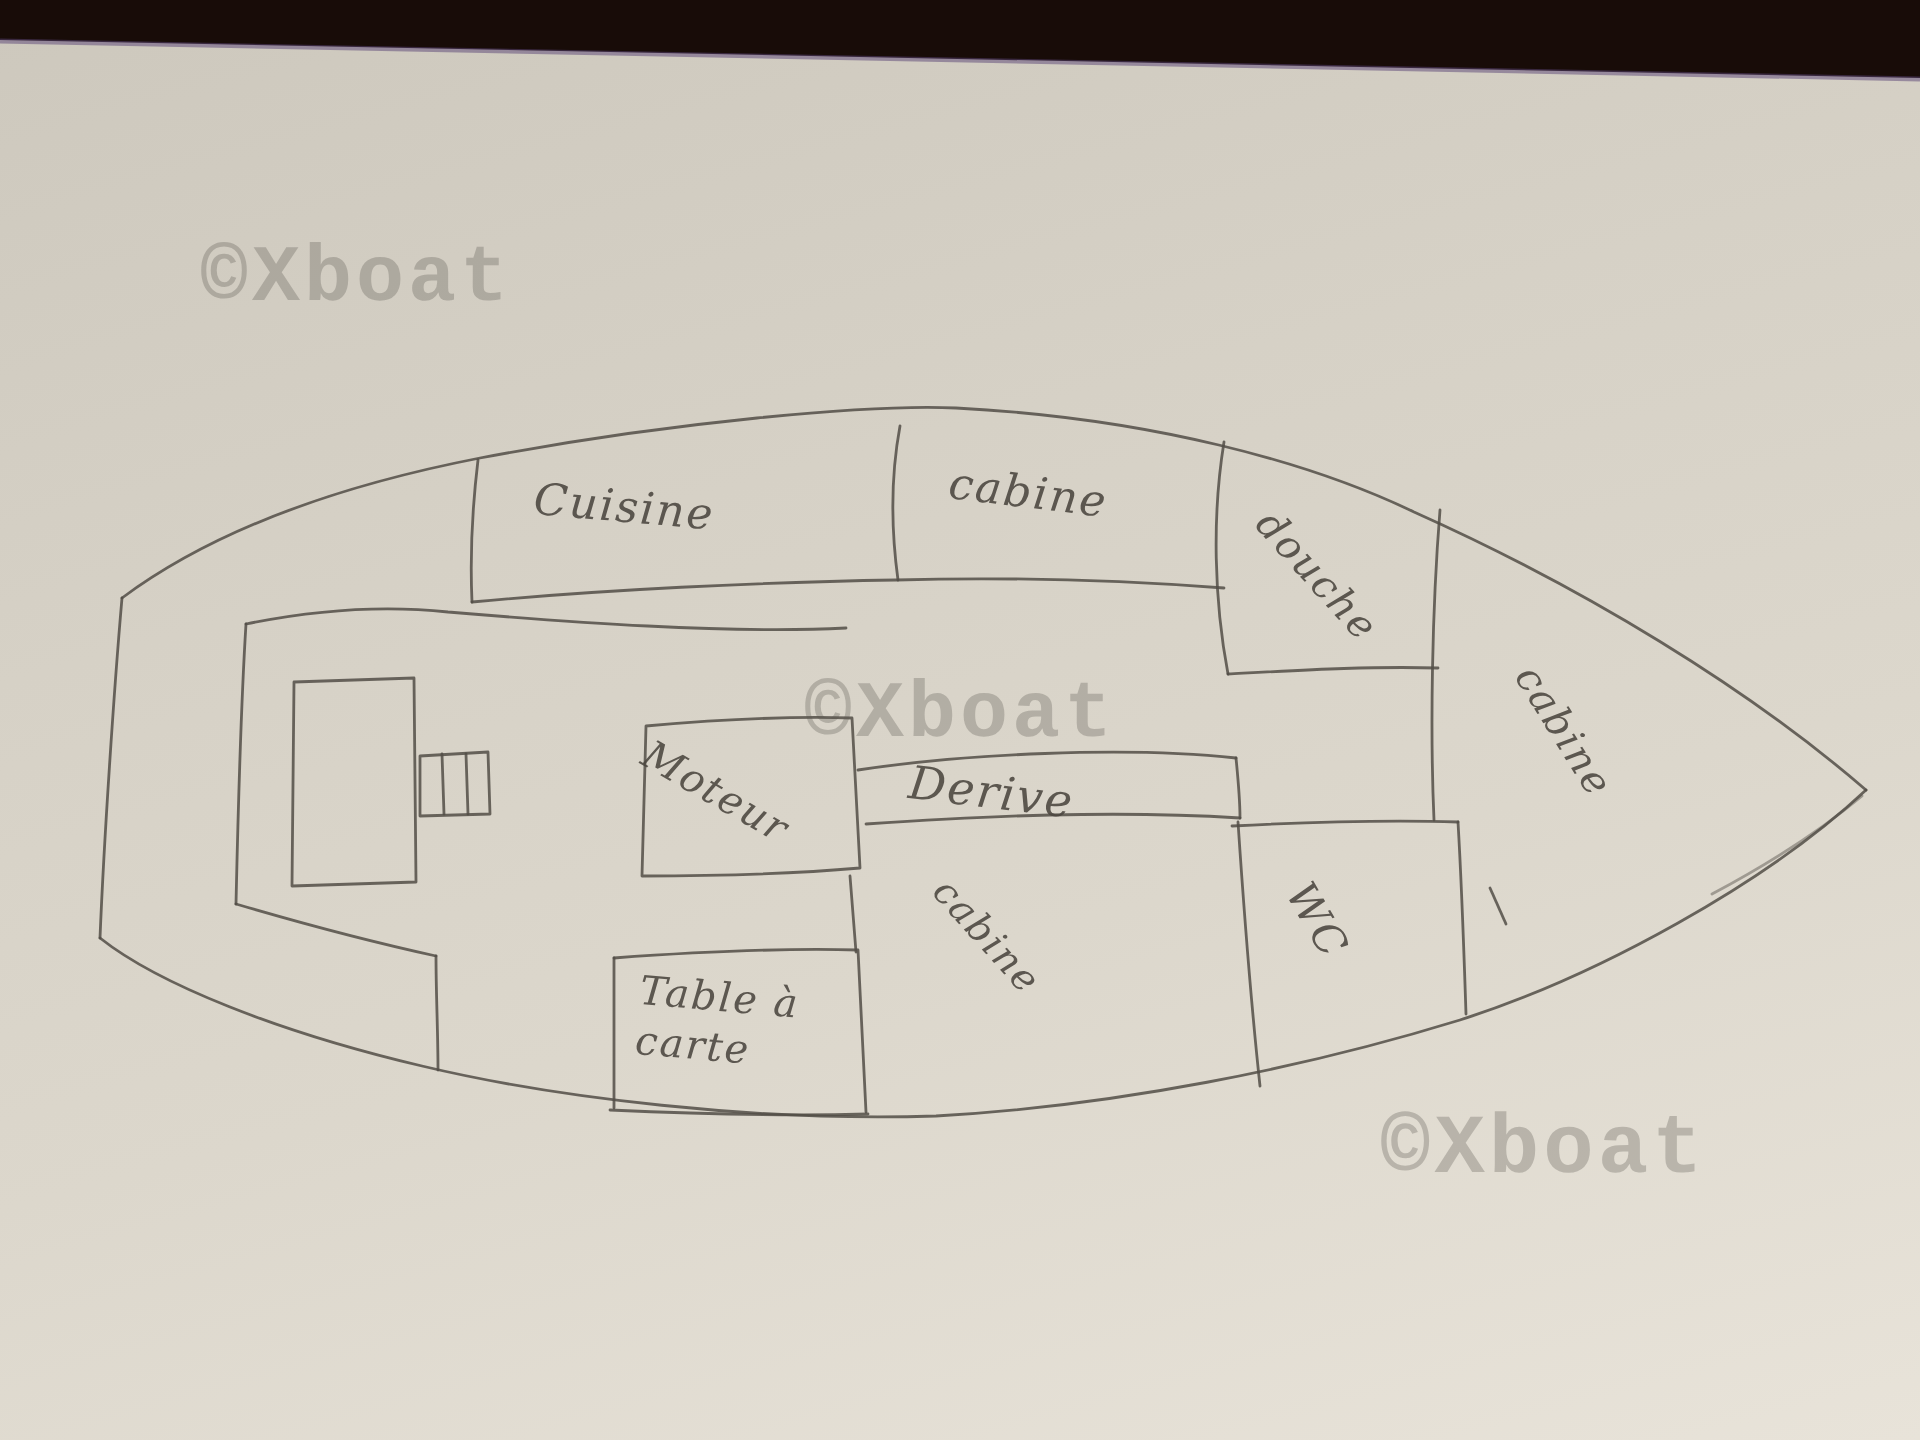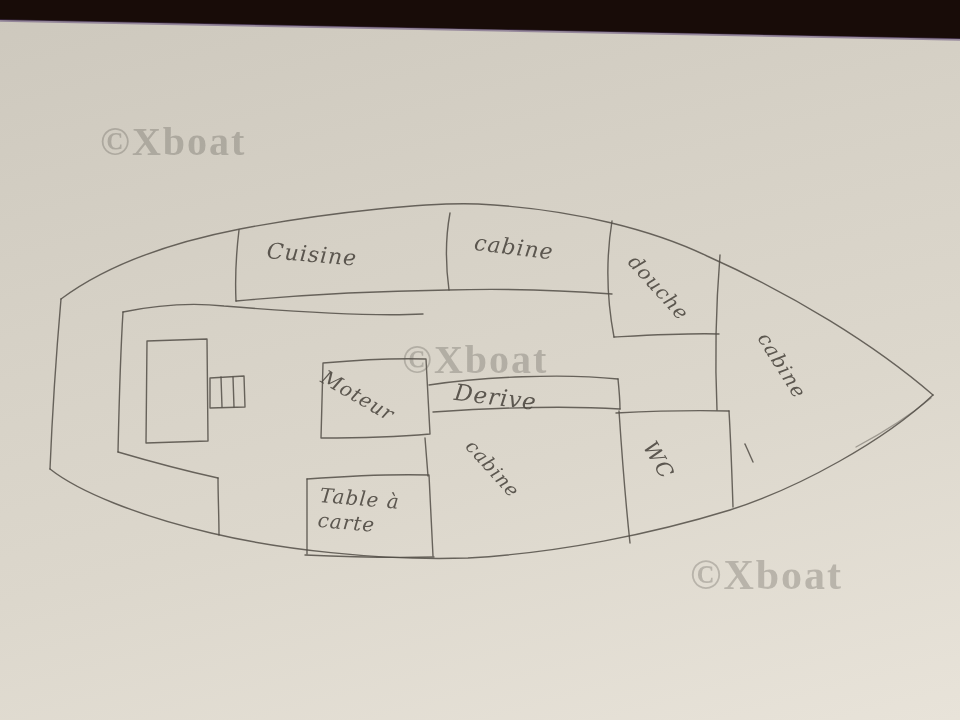--- a/index.html
+++ b/index.html
@@ -32,21 +32,21 @@
   .lbl-shower{left:641px;top:250px;font-size:20px;transform:rotate(48deg);}
   .lbl-cabin-bow{left:773px;top:328px;font-size:20px;transform:rotate(58deg);}
   .lbl-engine{left:329px;top:365px;font-size:20px;transform:rotate(30deg);}
   .lbl-centerboard{left:456px;top:379px;font-size:23px;transform:rotate(7deg);}
   .lbl-cabin-mid{left:478px;top:435px;font-size:19px;transform:rotate(48deg);}
   .lbl-wc{left:659px;top:437px;font-size:21px;transform:rotate(60deg);}
   .lbl-chart-table{left:321px;top:483px;font-size:20px;transform:rotate(5deg);line-height:1.25;white-space:normal;width:110px;}
   
   .watermark{
     position:absolute;
-    font-family:Liberation Serif, serif;
+    font-family:Liberation Mono, monospace;
     font-weight:700;
     color:rgba(90,86,80,0.30);
     letter-spacing:2px;
     white-space:nowrap;
   }
   .wm-1{left:100px;top:118px;font-size:40px;}
   .wm-2{left:402px;top:336px;font-size:40px;}
   .wm-3{left:690px;top:551px;font-size:42px;}
 </style>
 </head>

